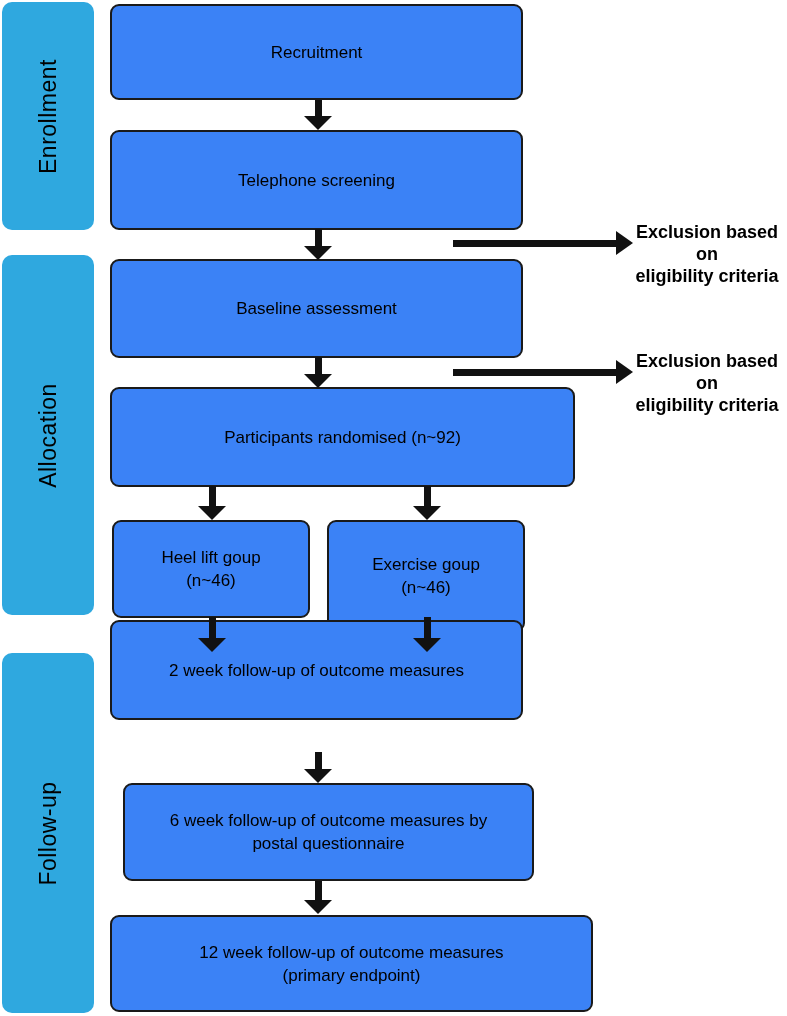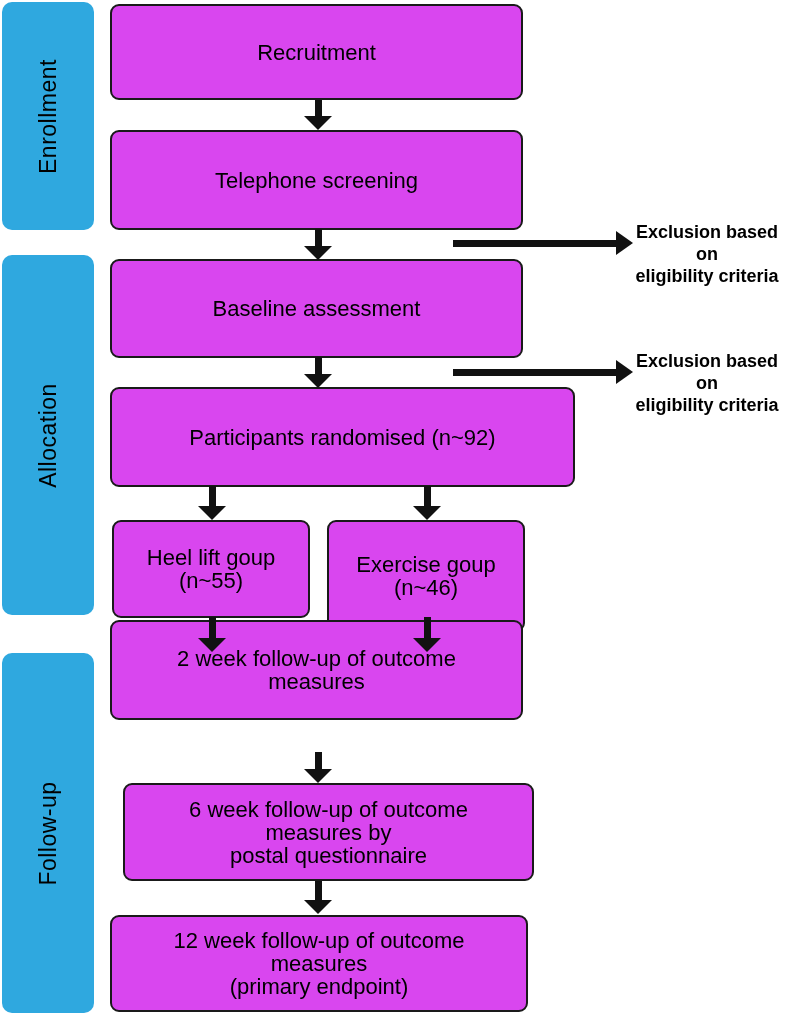--- a/index.html
+++ b/index.html
@@ -16,35 +16,35 @@
   .s1 { top:2px;   height:228px; }
   .s2 { top:255px; height:360px; }
   .s3 { top:653px; height:360px; }
   .sbar .slabel {
     transform:rotate(-90deg); white-space:nowrap;
     font-size:23px; letter-spacing:0.5px; color:#000;
   }
 
   
   .fbox {
-    position:absolute; box-sizing:border-box; background:#d946ef;
+    position:absolute; box-sizing:border-box; background:#3b82f6;
     border:2.5px solid #1a1a1a; border-radius:9px;
     display:flex; align-items:center; justify-content:center;
-    text-align:center; font-size:22px; line-height:23px;
+    text-align:center; font-size:17px; line-height:23px;
     white-space:pre-line; padding:4px 23px;
   }
   .b1 { left:110px; top:4px;   width:413px; height:96px;  }
   .b2 { left:110px; top:130px; width:413px; height:100px; }
   .b3 { left:110px; top:259px; width:413px; height:99px;  }
   .b4 { left:110px; top:387px; width:465px; height:100px; }
   .b5 { left:112px; top:520px; width:198px; height:98px;  }
   .b6 { left:327px; top:520px; width:198px; height:112px;  }
   .b7 { left:110px; top:620px; width:413px; height:100px; }
   .b8 { left:115px; top:783px; width:411px; height:98px;margin-left:8px;  }
-  .b9 { left:110px; top:915px; width:418px; height:97px;  }
+  .b9 { left:110px; top:915px; width:483px; height:97px;  }
 
   
   .varrow { position:absolute; width:28px; }
   .varrow .stem {
     position:absolute; left:calc(50% - 3.5px); width:7px;
     top:0; bottom:12px; background:#111;
   }
   .varrow .head {
     position:absolute; bottom:0; left:0; width:0; height:0;
     border-left:14px solid transparent; border-right:14px solid transparent;
@@ -94,21 +94,21 @@
   </div>
   <div class="sbar s3">
     <span class="slabel">Follow-up</span>
   </div>
 
   <div class="fbox b1">Recruitment</div>
   <div class="fbox b3">Baseline assessment</div>
   <div class="fbox b2">Telephone screening</div>
   <div class="fbox b4">Participants randomised (n~92)</div>
   <div class="fbox b5">Heel lift goup
-(n~55)</div>
+(n~46)</div>
   <div class="fbox b6">Exercise goup
 (n~46)</div>
   <div class="fbox b7">2 week follow-up of outcome measures</div>
   <div class="fbox b8">6 week follow-up of outcome measures by
 postal questionnaire</div>
   <div class="fbox b9">12 week follow-up of outcome measures
 (primary endpoint)</div>
 
   <div class="varrow va1">
       <div class="stem"></div>

